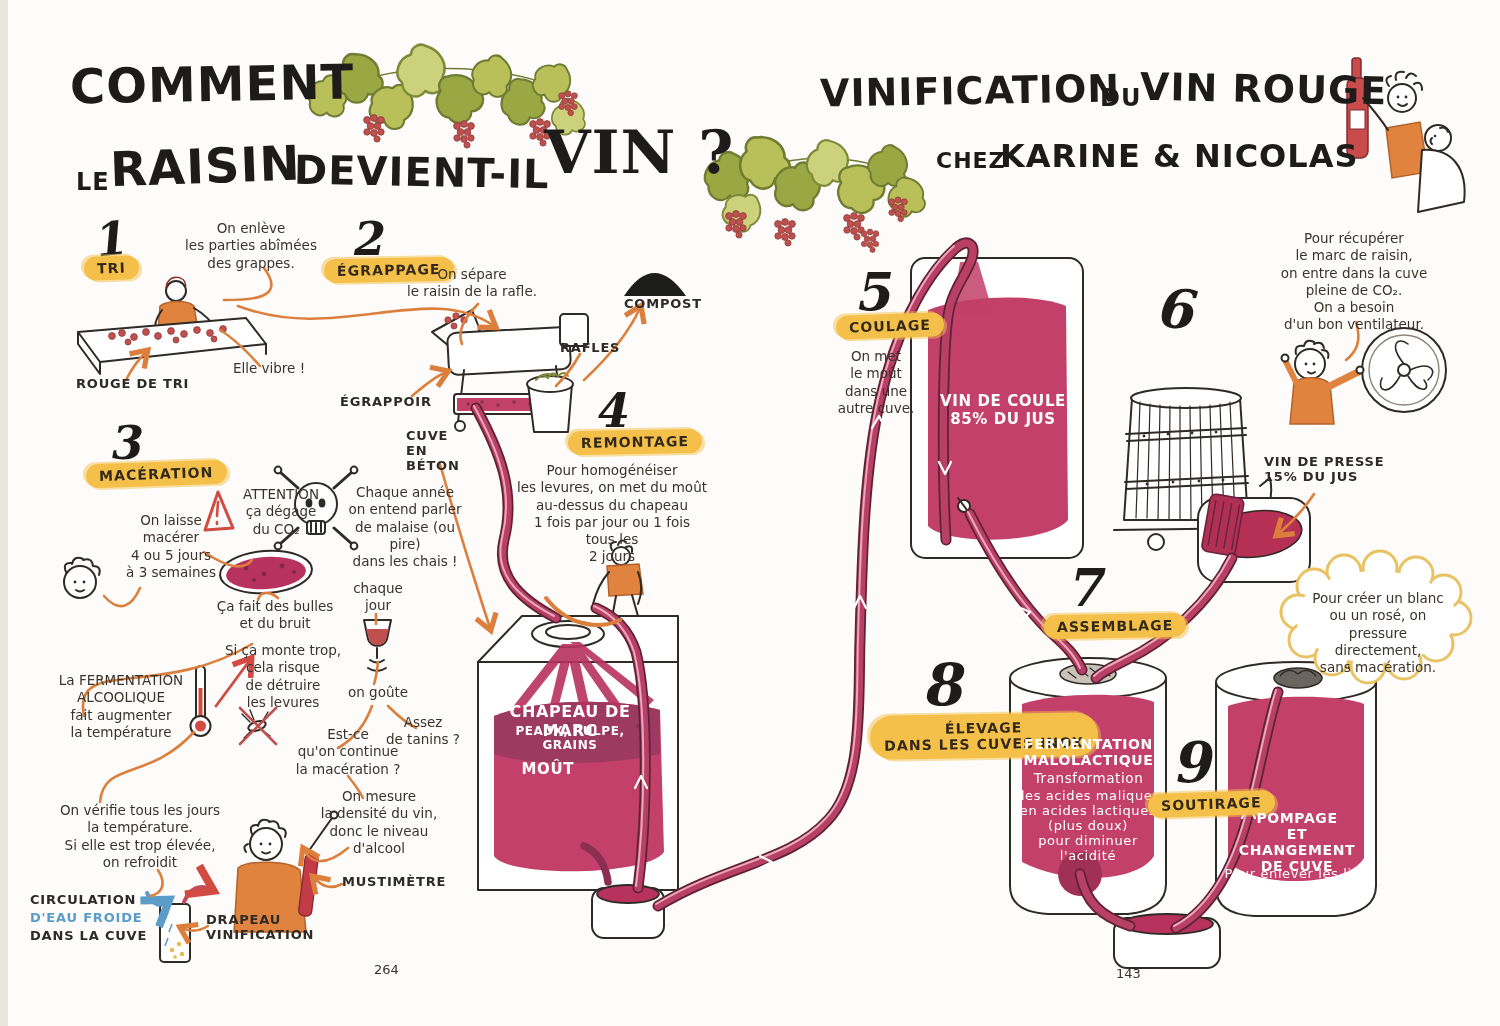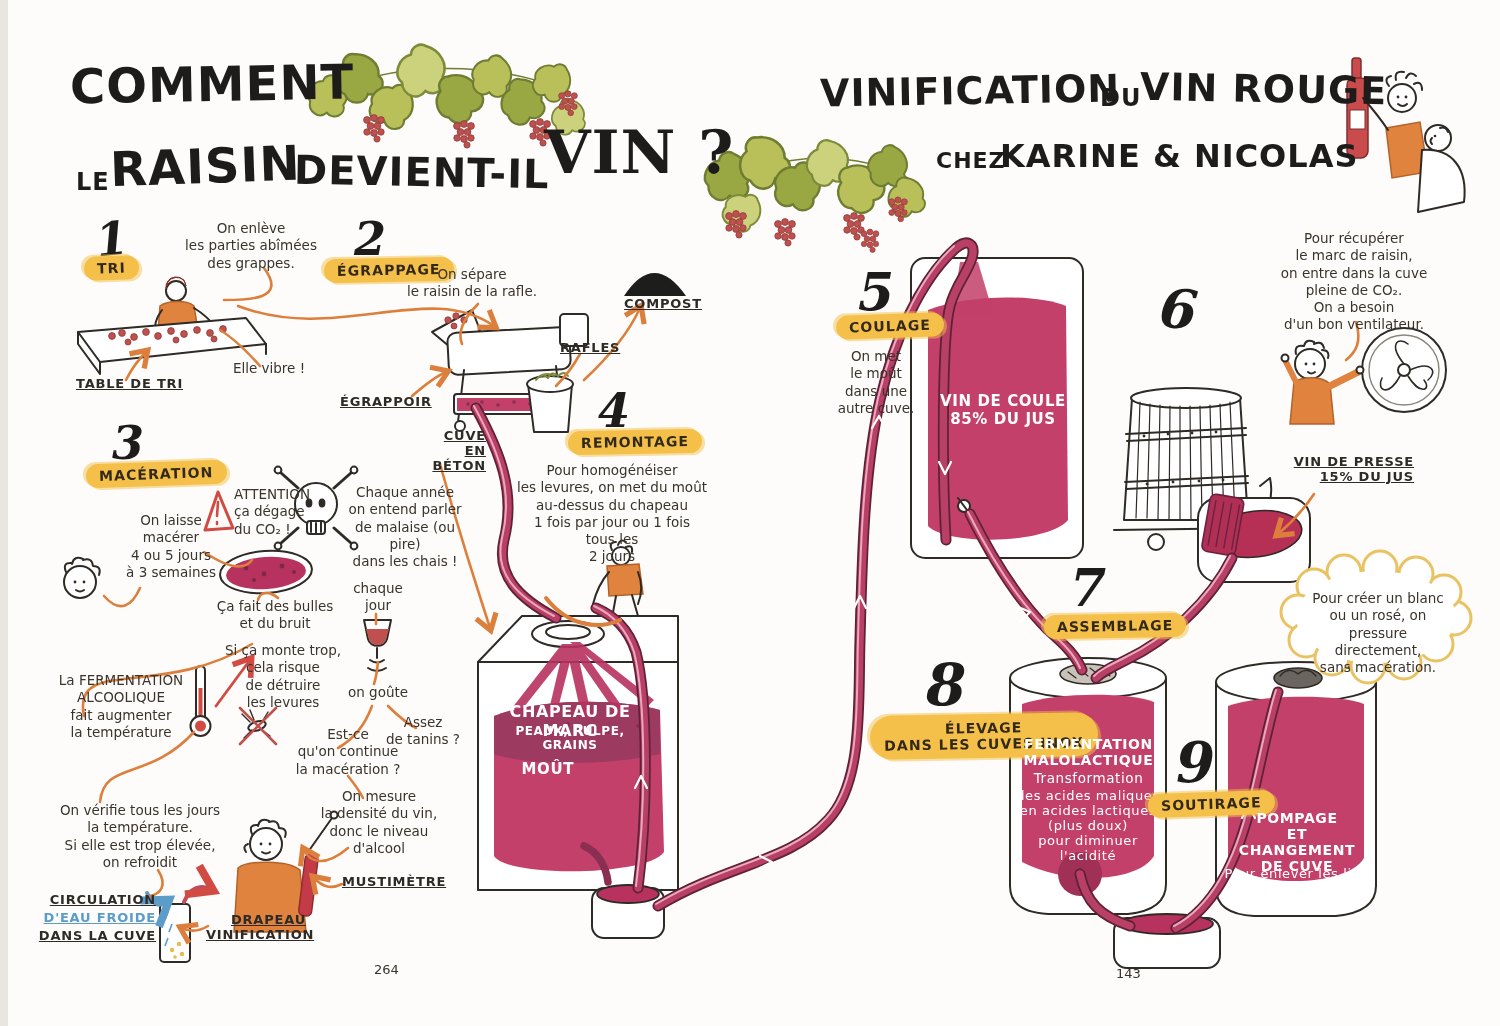--- a/index.html
+++ b/index.html
@@ -1,21 +1,21 @@
 <!DOCTYPE html>
 <html><head>
 <meta charset="utf-8">
 <style>
   html,body{margin:0;padding:0;background:#e9e6e0;}
   #canvas{position:relative;width:1500px;height:1026px;background:#fdfcfa;overflow:hidden;
           font-family:"DejaVu Sans","Liberation Sans",sans-serif;color:#2e2a26;margin-left:8px;}
   #art{position:absolute;left:0;top:0;}
   .t{position:absolute;}
   .note{font-size:13.5px;line-height:1.28;text-align:center;white-space:pre-line;color:#3a332c;}
-  .caps{font-size:13px;font-weight:700;letter-spacing:.8px;color:#2e2a26;white-space:pre-line;text-align:right;text-decoration:underline;}
+  .caps{font-size:13px;font-weight:700;letter-spacing:.8px;color:#2e2a26;white-space:pre-line;text-align:left;}
   .pill{background:#f4c049;color:#33291a;font-weight:700;font-size:14px;letter-spacing:1.1px;
         padding:4px 13px;border-radius:16px;text-align:center;white-space:pre-line;
         box-shadow:3px 2px 0 rgba(244,192,73,.5),-3px -2px 0 rgba(244,192,73,.5);}
   .num{font-family:"DejaVu Serif","Liberation Serif",serif;font-style:italic;font-weight:700;
        font-size:46px;color:#1e1c1a;line-height:1;}
   .wt{color:#fff;font-weight:700;text-align:center;white-space:pre-line;letter-spacing:.6px;}
   .title{font-weight:700;color:#1e1c1a;letter-spacing:1px;line-height:1;}
   .blue{color:#5b9cc9;}
   .pg{font-size:13px;color:#3a332c;}
   
@@ -473,21 +473,21 @@
 <div class="t title" style="left:1092px;top:86px;font-size:24px"><span>DU</span></div>
 <div class="t title" style="left:1132px;top:70px;font-size:38px;transform:rotate(1deg)"><span>VIN ROUGE</span></div>
 <div class="t title" style="left:928px;top:150px;font-size:22px"><span>CHEZ</span></div>
 <div class="t title" style="left:992px;top:140px;font-size:32px"><span>KARINE &amp; NICOLAS</span></div>
 
 <div class="t num" style="left:88px;top:216px;transform:rotate(-6deg)">1</div>
 <div class="t pill" style="left:76px;top:256px;transform:rotate(-2deg)">TRI</div>
 <div class="t note" style="left:158px;top:220px;width:170px">On enlève
 les parties abîmées
 des grappes.</div>
-<div class="t caps" style="left:68px;top:376px">TABLE DE TRI</div>
+<div class="t caps" style="left:68px;top:376px">ROUGE DE TRI</div>
 <div class="t note" style="left:216px;top:360px;width:90px">Elle vibre !</div>
 
 <div class="t num" style="left:346px;top:216px">2</div>
 <div class="t pill" style="left:316px;top:258px;transform:rotate(-1deg)">ÉGRAPPAGE</div>
 <div class="t note" style="left:388px;top:266px;width:152px">On sépare
 le raisin de la rafle.</div>
 <div class="t caps" style="left:332px;top:394px">ÉGRAPPOIR</div>
 <div class="t caps" style="left:398px;top:428px;width:80px">CUVE
 EN BÉTON</div>
 <div class="t caps" style="left:552px;top:340px">RAFLES</div>
@@ -497,21 +497,21 @@
 <div class="t pill" style="left:560px;top:430px;transform:rotate(-1deg)">REMONTAGE</div>
 <div class="t note" style="left:494px;top:462px;width:220px">Pour homogénéiser
 les levures, on met du moût
 au-dessus du chapeau
 1 fois par jour ou 1 fois
 tous les
 2 jours</div>
 
 <div class="t num" style="left:104px;top:420px">3</div>
 <div class="t pill" style="left:78px;top:462px;transform:rotate(-2deg)">MACÉRATION</div>
-<div class="t note" style="left:226px;top:486px;width:94px;text-align:left">ATTENTION
+<div class="t note" style="left:226px;top:486px;width:94px;text-align:center">ATTENTION
 ça dégage
 du CO₂ !</div>
 <div class="t note" style="left:336px;top:484px;width:122px">Chaque année
 on entend parler
 de malaise (ou pire)
 dans les chais !</div>
 <div class="t note" style="left:108px;top:512px;width:110px">On laisse
 macérer
 4 ou 5 jours
 à 3 semaines</div>

